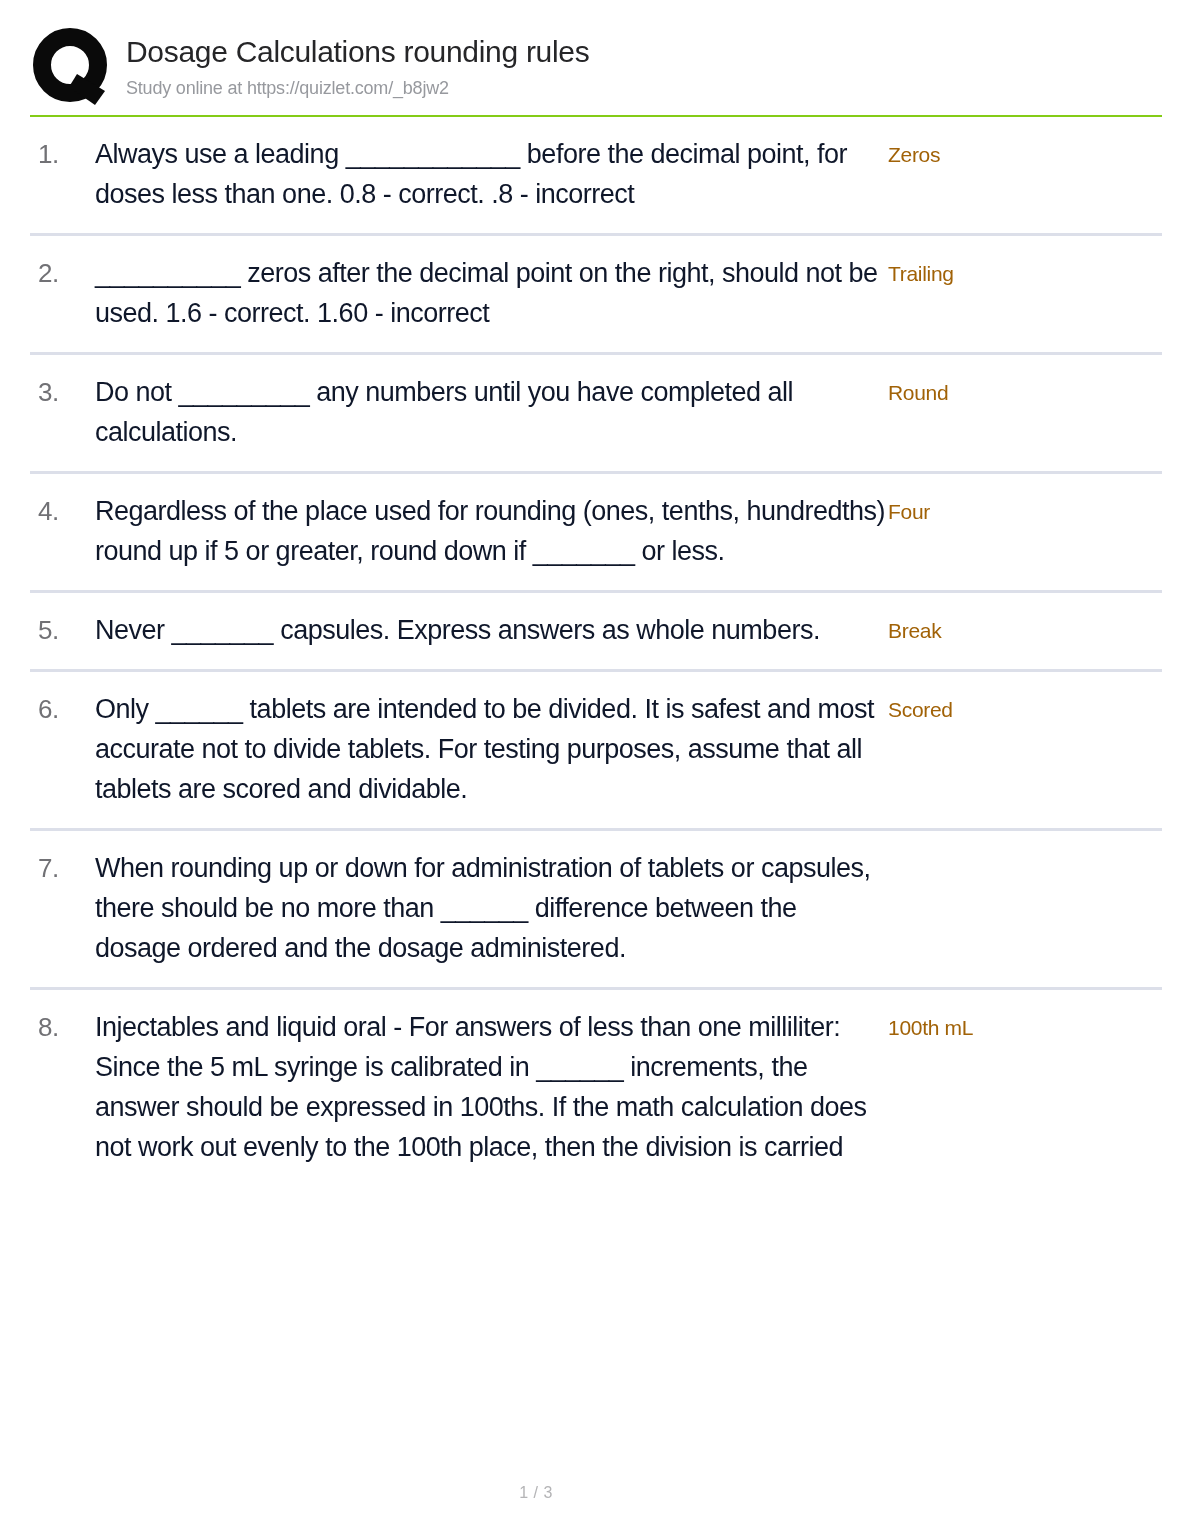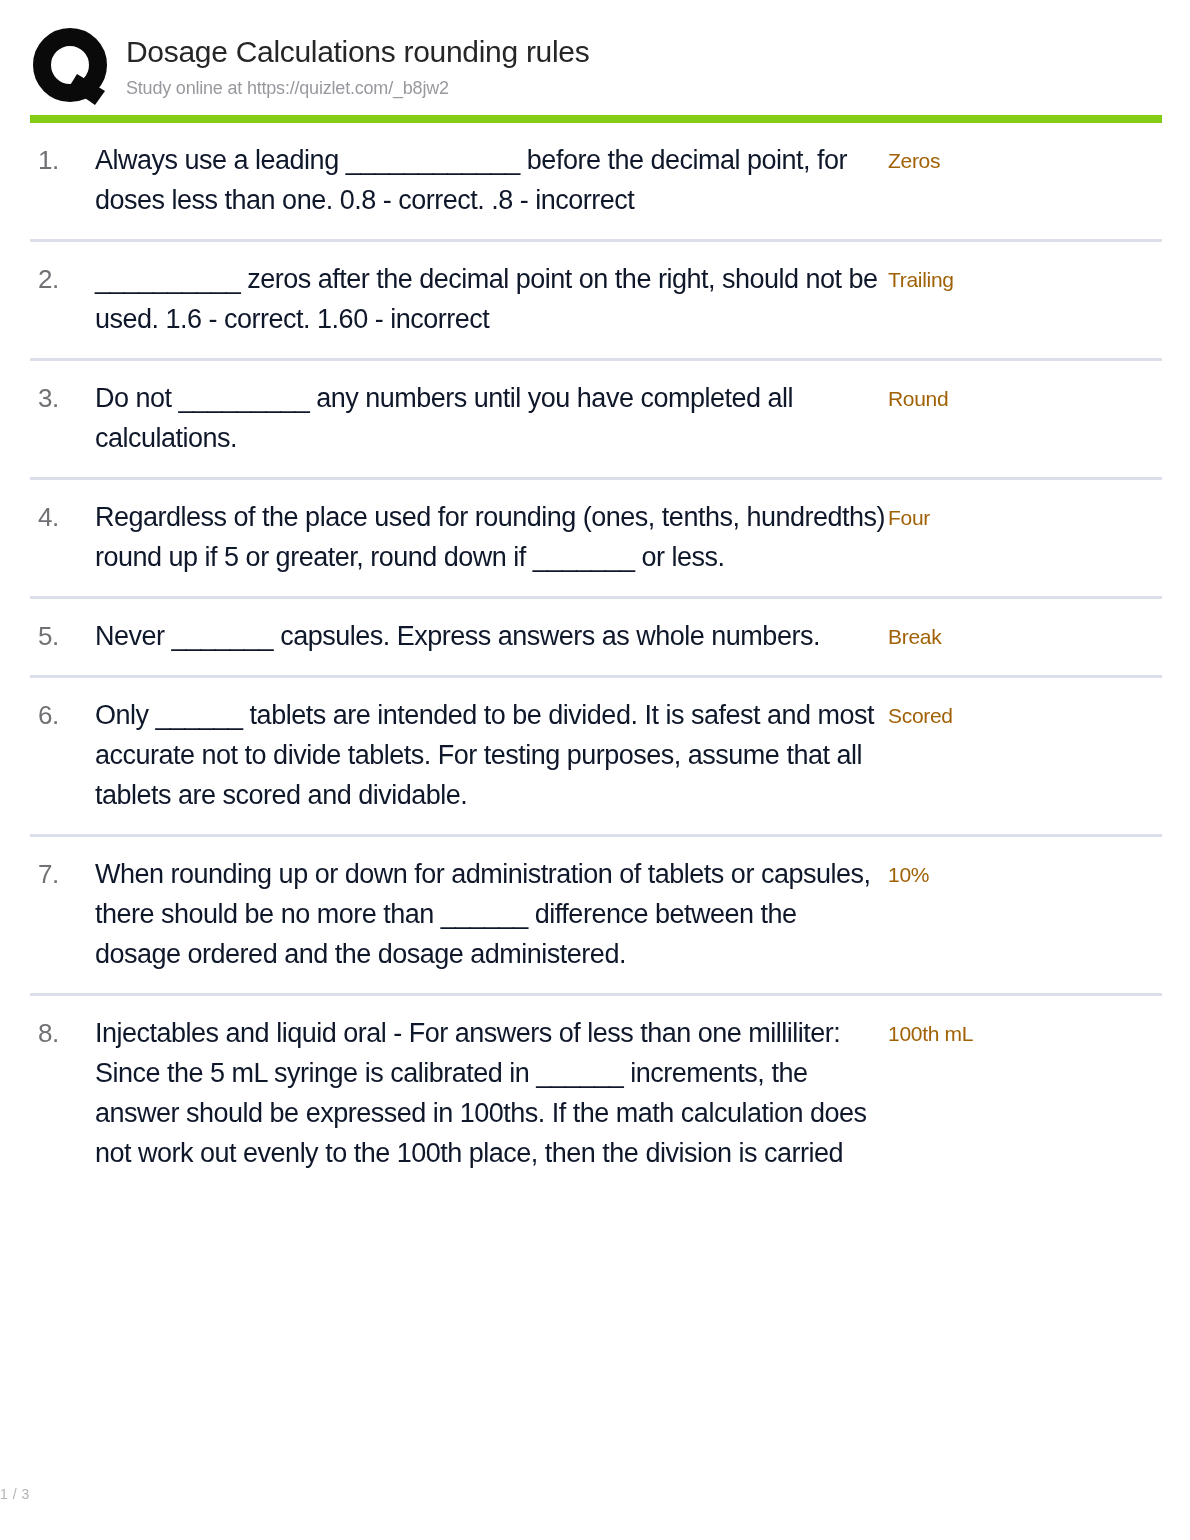--- a/index.html
+++ b/index.html
@@ -20,21 +20,21 @@
     box-sizing: border-box;
     width: 1190px;
   }
   
   .header {
     display: flex;
     align-items: flex-start;
     gap: 15px;
     padding-top: 28px;
     padding-bottom: 7px;
-    border-bottom: 8px solid #84cc16;
+    border-bottom: 2px solid #84cc16;
   }
   .logo {
     width: 78px;
     height: 78px;
     flex: 0 0 78px;
     margin-left: 3px;
   }
   .header-text { padding-top: 6px; }
   .title {
     font-size: 30px;
@@ -83,22 +83,22 @@
     padding-top: 7px;
     padding-left: 1px;
     letter-spacing: -0.3px;
   }
   
   .footer {
     position: absolute;
     left: 0;
     bottom: 38px;
     width: 1072px;
-    text-align: left;
-    font-size: 14px;
+    text-align: center;
+    font-size: 16px;
     color: #b4b4b6;
     letter-spacing: 0.5px;
   }
 </style>
 </head>
 <body>
 
 <div class="page">
 
   <div class="header">
@@ -145,21 +145,20 @@
 
   <div class="card">
     <div class="card-number">6.</div>
     <div class="card-question">Only ______ tablets are intended to be divided. It is safest and most accurate not to divide tablets. For testing purposes, assume that all tablets are scored and dividable.</div>
     <div class="card-answer">Scored</div>
   </div>
 
   <div class="card">
     <div class="card-number">7.</div>
     <div class="card-question">When rounding up or down for administration of tablets or capsules, there should be no more than ______ difference between the dosage ordered and the dosage administered.</div>
-    <div class="card-answer">10%</div>
   </div>
 
   <div class="card">
     <div class="card-number">8.</div>
     <div class="card-question">Injectables and liquid oral - For answers of less than one milliliter: Since the 5 mL syringe is calibrated in ______ increments, the answer should be expressed in 100ths. If the math calculation does not work out evenly to the 100th place, then the division is carried</div>
     <div class="card-answer">100th mL</div>
   </div>
 </div>
 
 </div>

